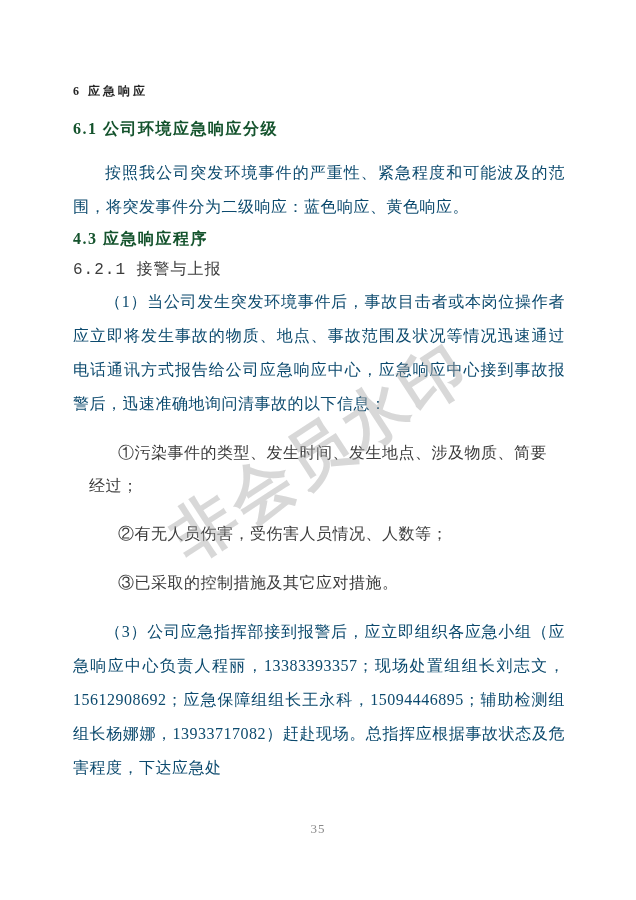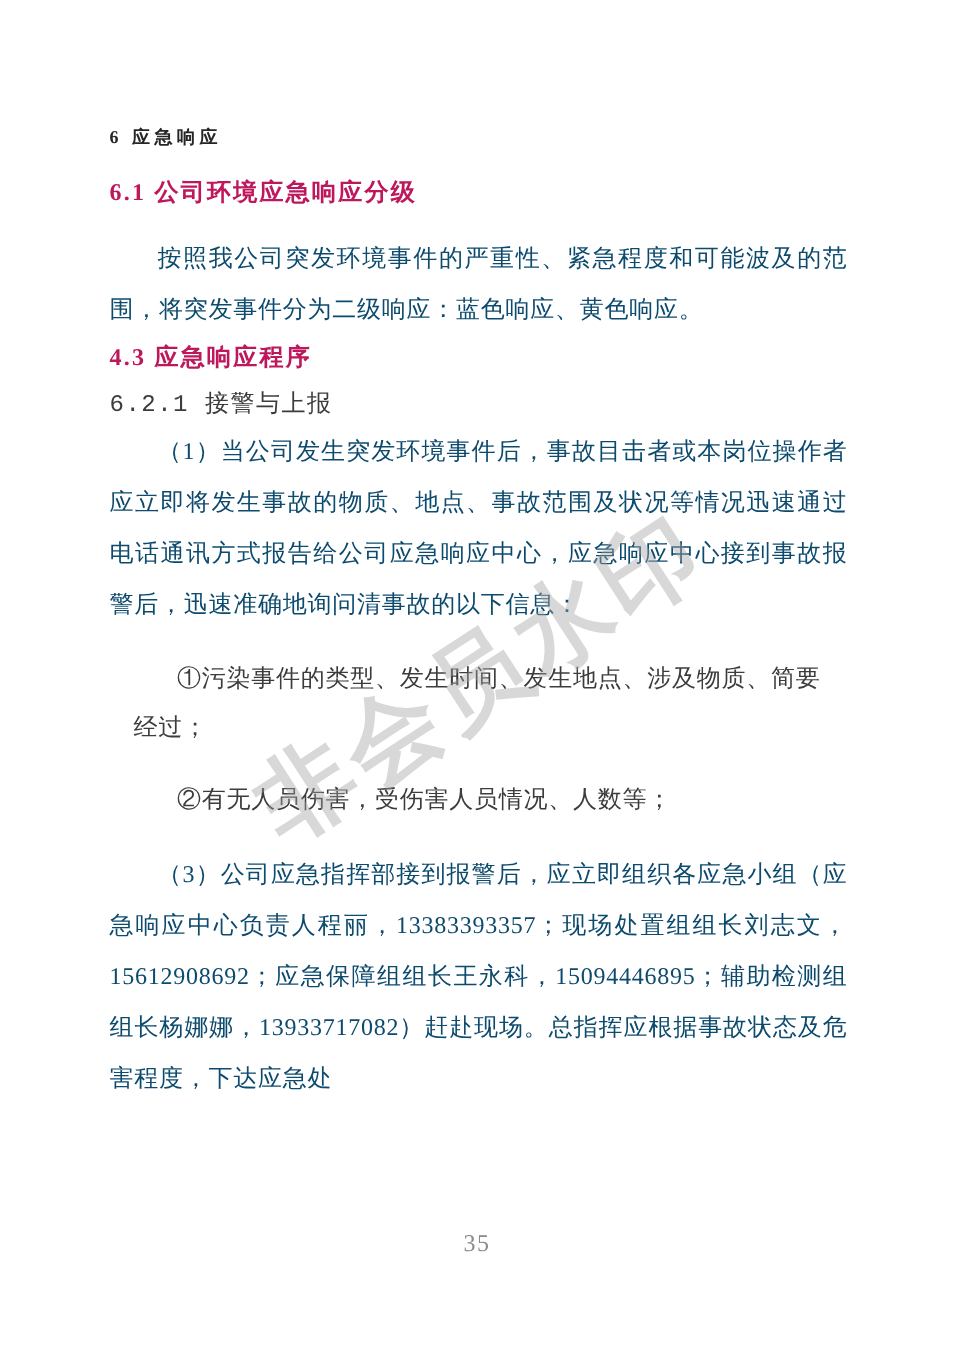--- a/index.html
+++ b/index.html
@@ -28,21 +28,21 @@
     line-height: 22px;
     font-weight: bold;
     color: #262626;
     letter-spacing: 3px;
     margin: 0 0 16px 0;
   }
   .h2 {
     font-size: 16px;
     line-height: 22px;
     font-weight: bold;
-    color: #be185d;
+    color: #14532d;
     letter-spacing: 1.5px;
     margin: 0 0 16px 0;
   }
   .h2-62 {
     margin: 4px 0 9px 0;
   }
   .h3 {
     font-size: 16px;
     line-height: 22px;
     font-weight: normal;
@@ -81,21 +81,21 @@
     z-index: 2;
     pointer-events: none;
     font-family: "Liberation Serif", "DejaVu Serif", serif;
   }
   .page-number {
     position: absolute;
     left: 0;
     right: 0;
     top: 821px;
     text-align: center;
-    font-size: 16px;
+    font-size: 13px;
     color: #8a8a8a;
     letter-spacing: 1px;
     z-index: 1;
   }
 </style>
 </head>
 <body>
 
 <div class="page">
 
@@ -112,20 +112,21 @@
     <div class="h2 h2-62">4.3 应急响应程序</div>
 
     <div class="h3">6.2.1 接警与上报</div>
 
     <p class="body-para">（1）当公司发生突发环境事件后，事故目击者或本岗位操作者应立即将发生事故的物质、地点、事故范围及状况等情况迅速通过电话通讯方式报告给公司应急响应中心，应急响应中心接到事故报警后，迅速准确地询问清事故的以下信息：</p>
 
     <p class="num-item">①污染事件的类型、发生时间、发生地点、涉及物质、简要经过；</p>
 
     <p class="num-item">②有无人员伤害，受伤害人员情况、人数等；</p>
 
+    <p class="num-item">③已采取的控制措施及其它应对措施。</p>
 
 
     <p class="body-para">（3）公司应急指挥部接到报警后，应立即组织各应急小组（应急响应中心负责人程丽，13383393357；现场处置组组长刘志文，15612908692；应急保障组组长王永科，15094446895；辅助检测组组长杨娜娜，13933717082）赶赴现场。总指挥应根据事故状态及危害程度，下达应急处</p>
 
   </div>
 
   <div class="page-number">35</div>
 
 </div>
 

